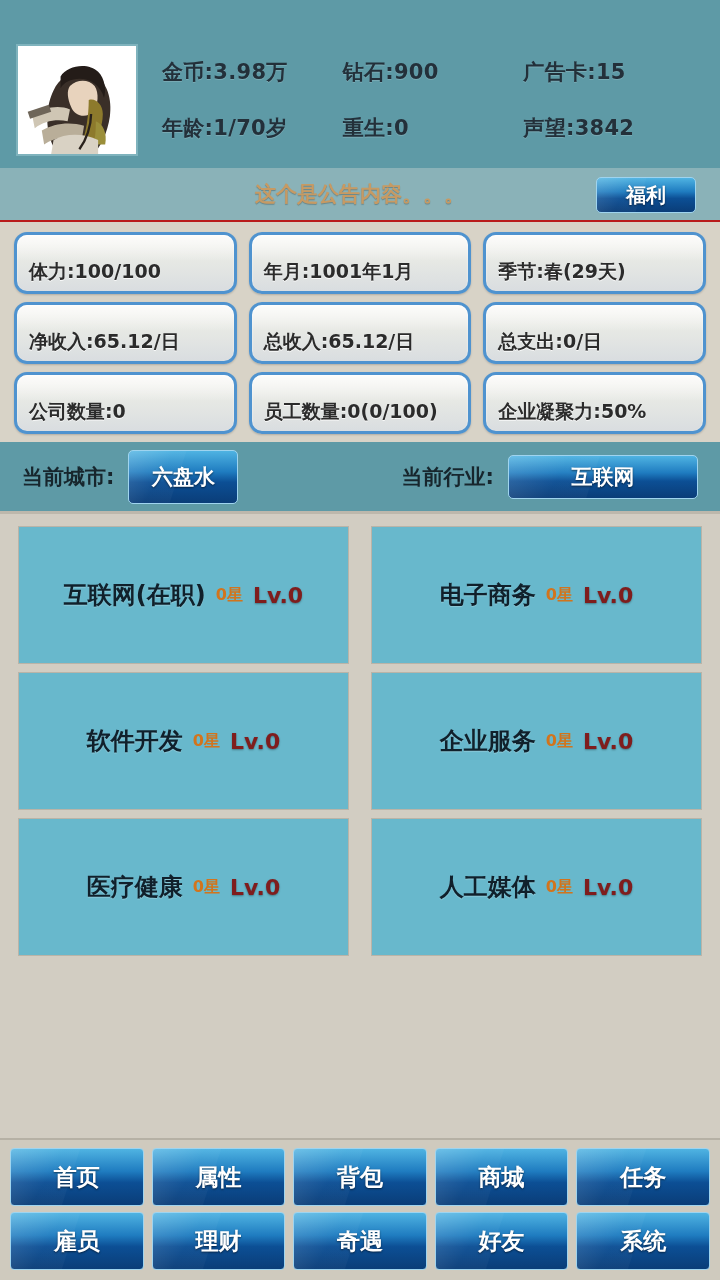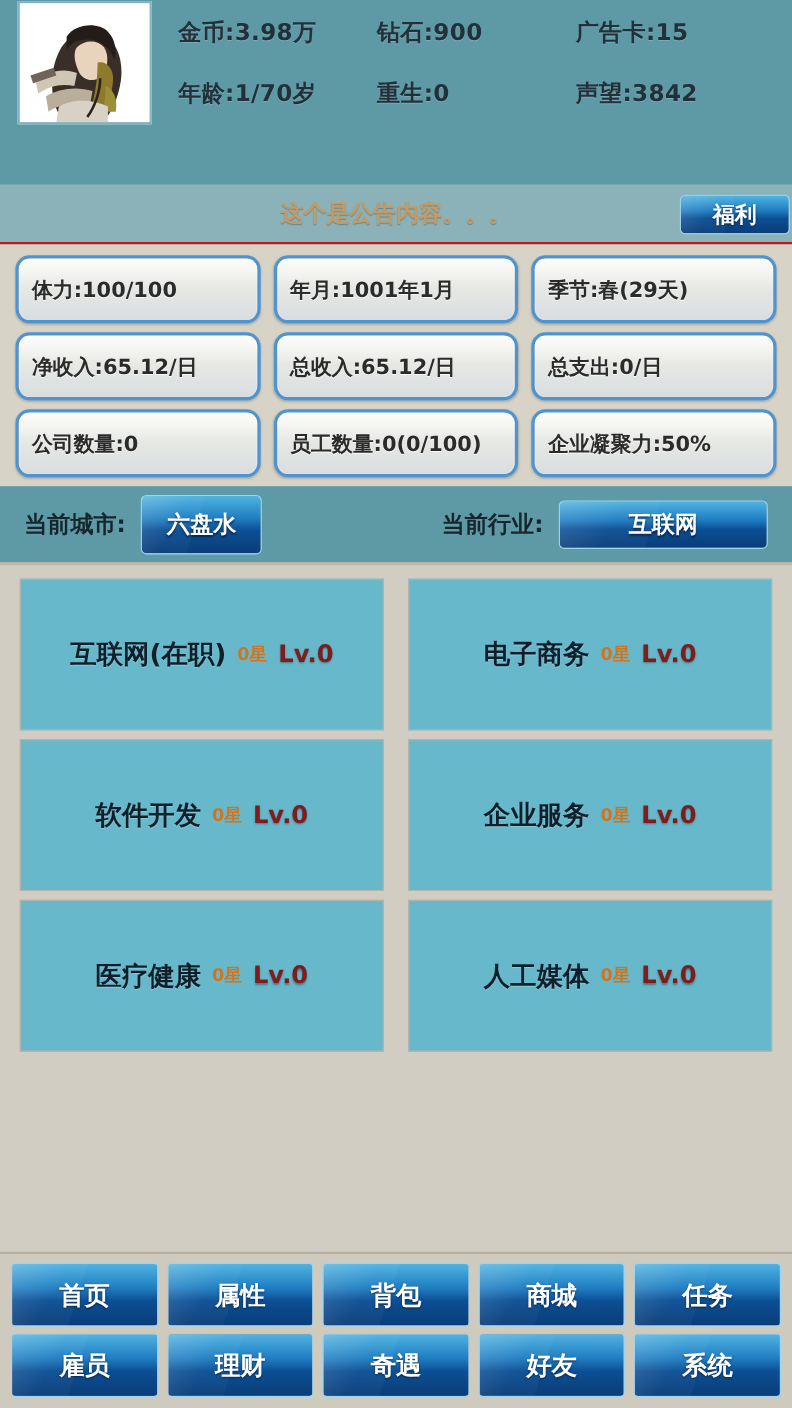--- a/index.html
+++ b/index.html
@@ -9,22 +9,22 @@
     background:#d2cdc2;
     overflow:hidden;
     position:relative;
   }
   #app { width:720px; height:1280px; display:flex; flex-direction:column; position:relative; }
 
   
   .header {
     background:#5e9aa6;
     height:168px;
-    display:flex; align-items:flex-start;
-    padding:1px 16px;
+    display:flex; align-items:flex-end;
+    padding:12px 16px;
     flex:none;
     position:relative;
   }
   .avatar {
     width:122px; height:112px;
     background:#ffffff;
     border:2px solid #7fb3bd;
     flex:none;
     position:relative;
     overflow:hidden;
@@ -77,42 +77,42 @@
     position:relative;
     overflow:hidden;
   }
   .btn-blue::after {
     content:""; position:absolute; left:-20%; top:0; width:65%; height:100%;
     background:linear-gradient(105deg,rgba(255,255,255,0.22) 0%,rgba(255,255,255,0.03) 70%);
     transform:skewX(-18deg);
     pointer-events:none;
   }
   .welfare-btn {
-    position:absolute; right:2px; top:9px;
+    position:absolute; right:24px; top:9px;
     width:100px; height:36px;
     font-size:20px;
   }
 
   
   .panel-stats {
     background:#d8d3c7;
     flex:none;
     padding:10px 14px 8px 14px;
     display:grid;
     grid-template-columns:repeat(3,1fr);
     grid-auto-rows:62px;
     gap:8px 12px;
   }
   .stat-box {
     border-radius:13px;
     border:3px solid #4f93cf;
     background:linear-gradient(180deg,#f4f3ee 0%,#e6e8e4 48%,#d9dde0 100%);
     box-shadow:inset 0 1px 2px rgba(255,255,255,0.9), 0 1px 2px rgba(0,0,0,0.18);
-    display:flex; align-items:flex-start;
-    padding:16px 12px;
+    display:flex; align-items:flex-end;
+    padding:6px 12px;
     position:relative;
     overflow:hidden;
   }
   .stat-box::before {
     content:""; position:absolute; left:0; top:0; right:0; height:46%;
     background:linear-gradient(180deg,rgba(255,255,255,0.75),rgba(255,255,255,0));
     pointer-events:none;
   }
   .stat-box-label {
     position:relative;

